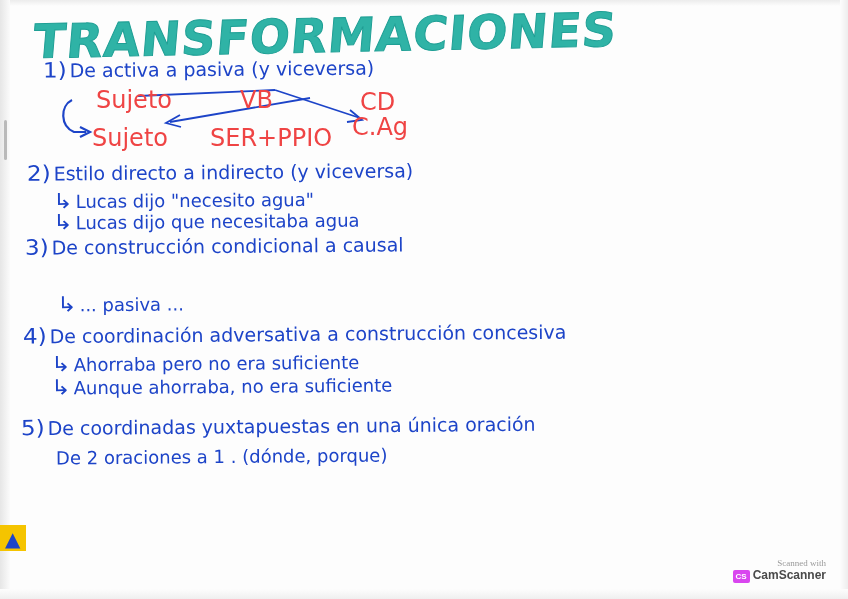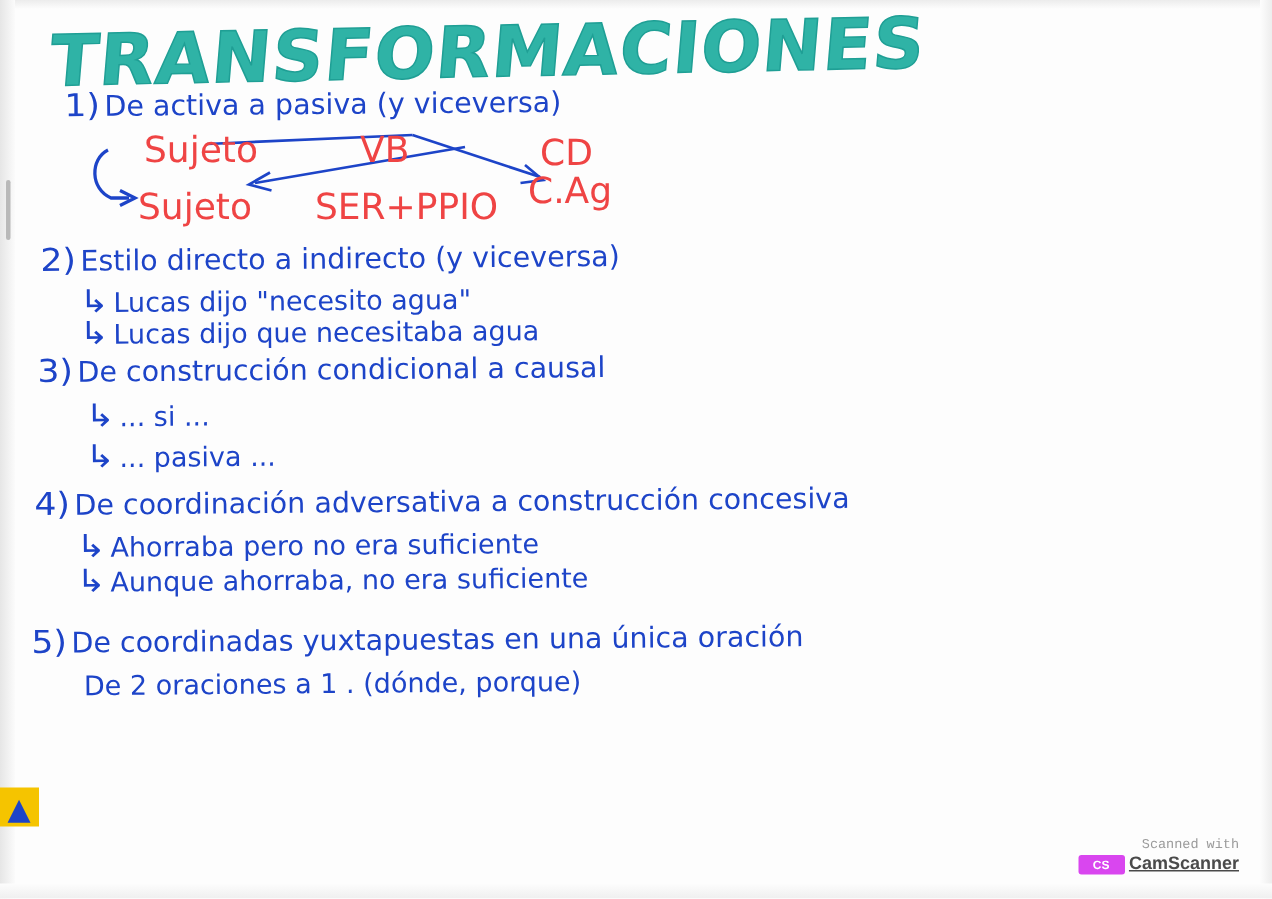--- a/index.html
+++ b/index.html
@@ -111,48 +111,47 @@
   .camscanner {
     position: absolute;
     right: 22px;
     bottom: 16px;
     text-align: right;
     line-height: 1.15;
   }
   .cs-top {
     font-size: 9px;
     color: #9a9a9a;
-    font-family: Liberation Mono, monospace;
+    font-family: Liberation Serif, serif;
   }
   .cs-row {
     display: flex;
     align-items: center;
     justify-content: flex-end;
     gap: 3px;
     margin-top: 1px;
   }
   .cs-logo {
-    width: 31px;
+    width: 17px;
     height: 13px;
     background: #d946ef;
     border-radius: 2px;
     color: #fff;
     font-size: 8px;
     font-weight: bold;
     font-family: "Liberation Sans", sans-serif;
     display: flex;
     align-items: center;
     justify-content: center;
   }
   .cs-name {
     font-size: 12px;
     font-weight: bold;
     color: #4a4a4a;
     font-family: "Liberation Sans", sans-serif;
-    text-decoration: underline;
   }
 
   
   .yellow-mark {
     position: absolute;
     left: 0px;
     bottom: 48px;
     width: 26px;
     height: 26px;
     background: #f5c400;
@@ -210,23 +209,20 @@
   <div class="line sub" style="left:54px; top:188px;">
     <span class="arrow-lead">↳</span><span>Lucas dijo "necesito agua"</span>
   </div>
   <div class="line sub" style="left:54px; top:209px;">
     <span class="arrow-lead">↳</span><span>Lucas dijo que necesitaba agua</span>
   </div>
 
   <div class="line" style="left:26px; top:234px;">
     <span class="arrow-lead">3)</span><span>De construcción condicional a causal</span>
   </div>
-  <div class="line sub" style="left:58px; top:265px;">
-    <span class="arrow-lead">↳</span><span>...   si  ...</span>
-  </div>
   <div class="line sub" style="left:58px; top:292px;">
     <span class="arrow-lead">↳</span><span>...   pasiva ...</span>
   </div>
 
   <div class="line" style="left:24px; top:322px;">
     <span class="arrow-lead">4)</span><span>De coordinación adversativa a construcción concesiva</span>
   </div>
   <div class="line sub" style="left:52px; top:351px;">
     <span class="arrow-lead">↳</span><span>Ahorraba pero no era suficiente</span>
   </div>

